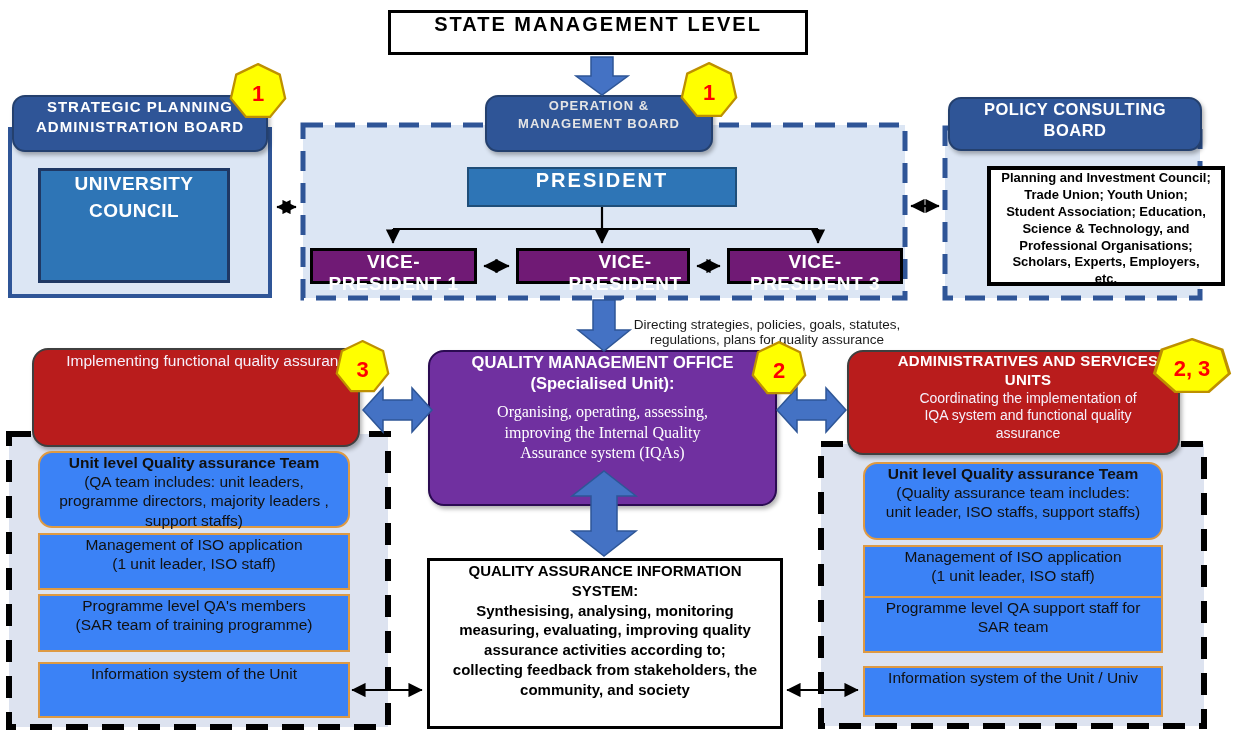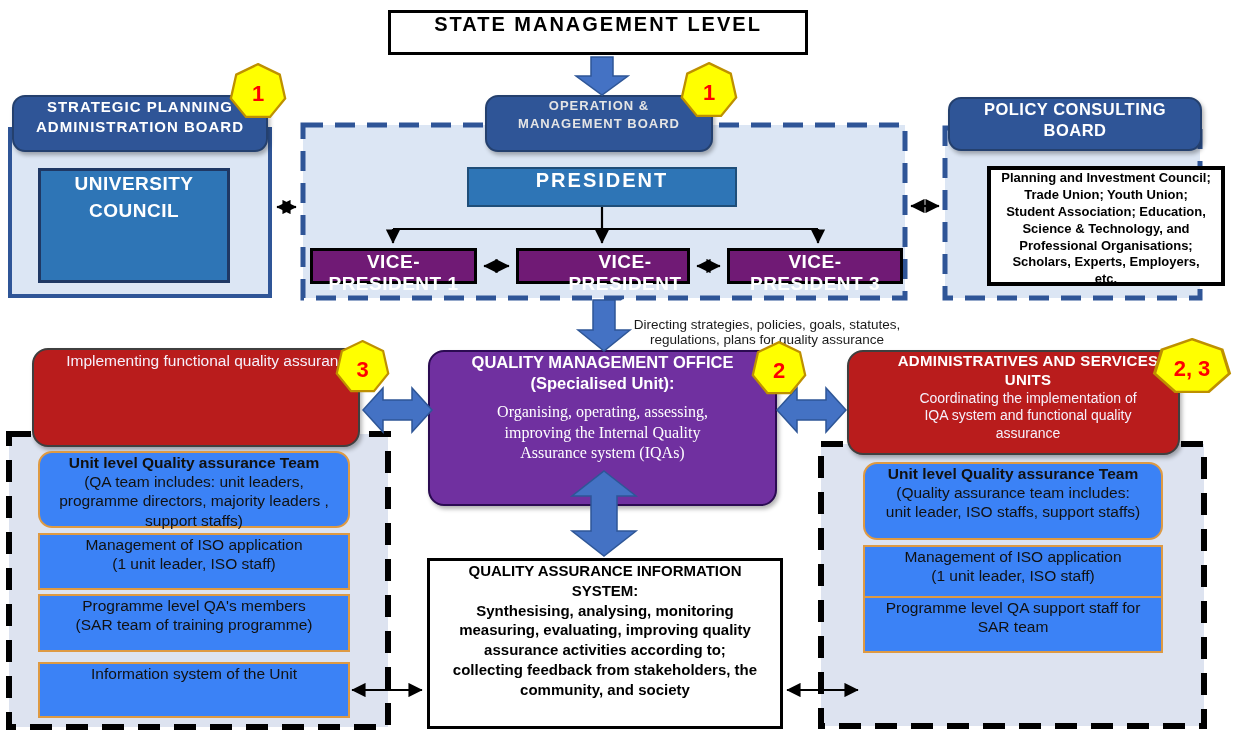--- a/index.html
+++ b/index.html
@@ -129,20 +129,23 @@
 unit leader, ISO staffs, support staffs)</span>
   </div>
   <div class="abs flexc green" style="left:863px;top:545px;width:300px;height:56px;">
     <span class="pre">Management of ISO application
 (1 unit leader, ISO staff)</span>
   </div>
   <div class="abs flexc green" style="left:863px;top:596px;width:300px;height:57px;">
     <span class="pre">Programme level QA support staff for
 SAR team</span>
   </div>
+  <div class="abs flexc green" style="left:863px;top:666px;width:300px;height:51px;">
+    <span class="pre">Information system of the Unit / Univ</span>
+  </div>
 
   <div class="abs flexc" style="left:427px;top:558px;width:356px;height:171px;background:#fff;border:3px solid #000;z-index:3;font-weight:700;font-size:15px;line-height:1.32;">
     <span class="pre">QUALITY ASSURANCE INFORMATION
 SYSTEM:</span>
     <span class="pre">Synthesising, analysing, monitoring
 measuring, evaluating, improving quality
 assurance activities according to;
 collecting feedback from stakeholders, the
 community, and society</span>
   </div>

